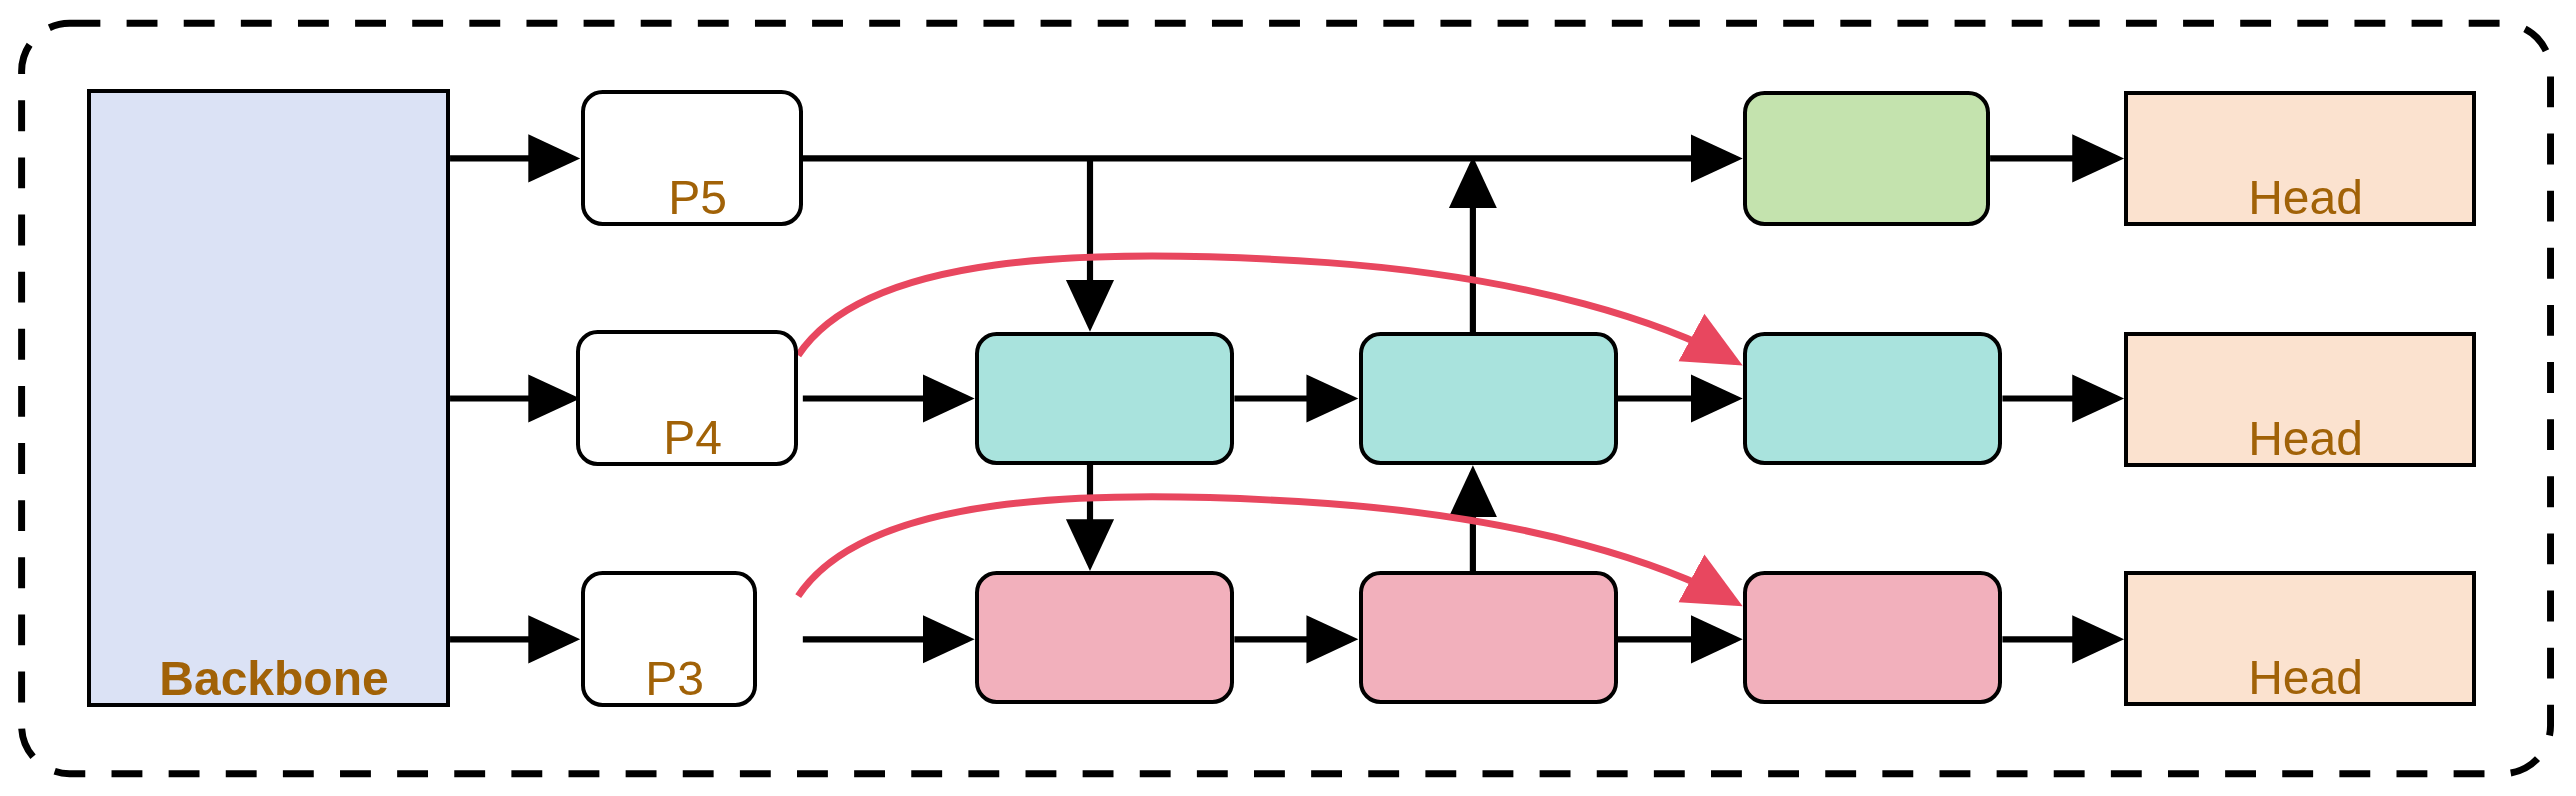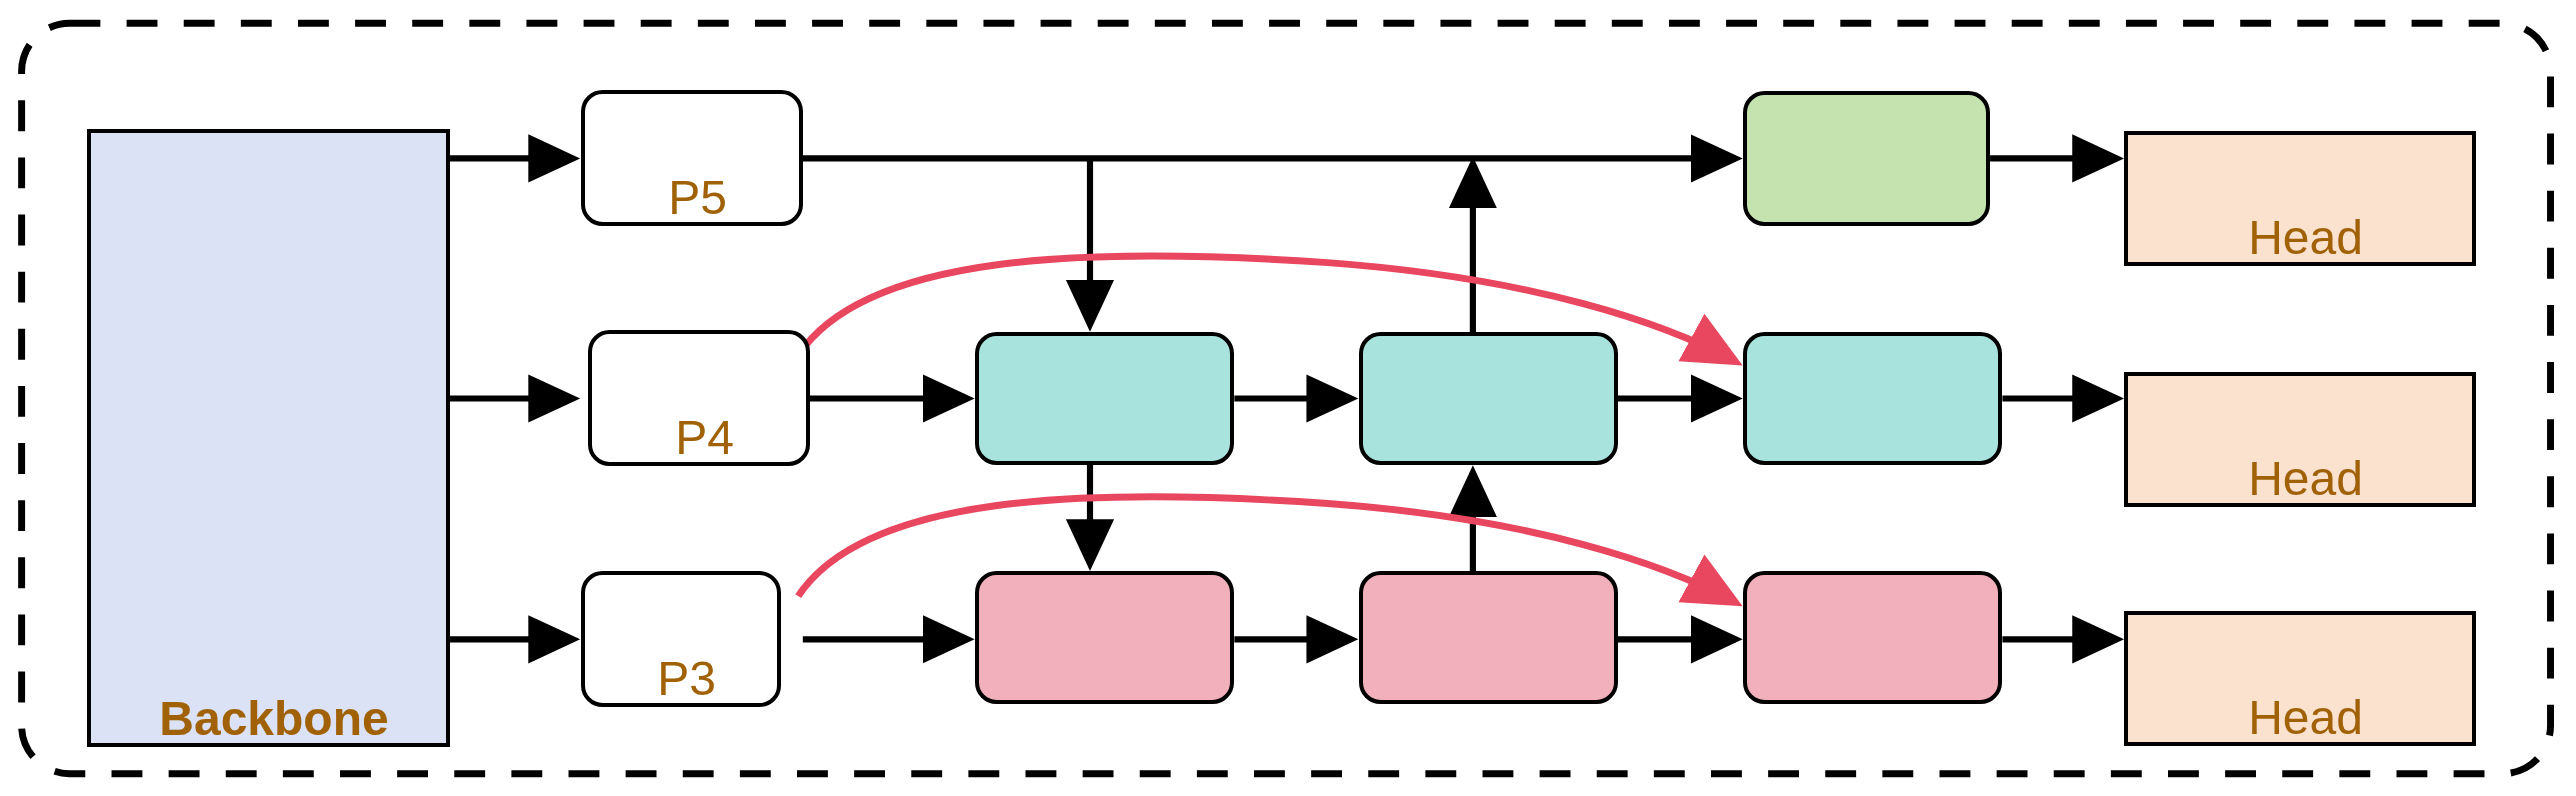--- a/index.html
+++ b/index.html
@@ -16,21 +16,21 @@
     box-sizing:border-box;
     display:flex;align-items:flex-end;justify-content:center;
     border:4.6px solid #000000;
     color:#a16207;
     font-size:48px;
     line-height:1;
     white-space:nowrap;
     z-index:3;
     padding-left:11px;
   }
-  .node.sq{border-radius:0;margin-top:40px;}
+  .node.sq{border-radius:0;}
   .node.rr{border-radius:21.6px;}
   .node.blank{font-size:0;}
 </style>
 </head>
 <body>
 
 <div id="stage">
 
   <svg id="svg-layer" viewBox="0 0 3337 1032" xmlns="http://www.w3.org/2000/svg">
     <defs>
@@ -75,24 +75,24 @@
     <path d="M1034,772 C1120,642 1400,630 1720,652 C1990,672 2160,732 2248,780" stroke="#e8475f" stroke-width="9" fill="none" marker-end="url(#ah-red)"></path>
   </svg>
 
   <div class="node sq" style="left:87px;top:89px;width:363px;height:618px;background:#dbe2f5;font-weight:bold;">
     <span>Backbone</span>
   </div>
 
   <div class="node rr" style="left:581px;top:90px;width:222px;height:136px;background:#ffffff;">
     <span>P5</span>
   </div>
-  <div class="node rr" style="left:588px;top:330px;width:222px;height:136px;background:#ffffff;">
+  <div class="node rr" style="left:576px;top:330px;width:222px;height:136px;background:#ffffff;">
     <span>P4</span>
   </div>
-  <div class="node rr" style="left:581px;top:571px;width:200px;height:136px;background:#ffffff;">
+  <div class="node rr" style="left:581px;top:571px;width:176px;height:136px;background:#ffffff;">
     <span>P3</span>
   </div>
 
   <div class="node rr blank" style="left:975px;top:332px;width:259px;height:133px;background:#a9e3dd;">
     <span></span>
   </div>
   <div class="node rr blank" style="left:1359px;top:332px;width:259px;height:133px;background:#a9e3dd;">
     <span></span>
   </div>
   <div class="node rr blank" style="left:1743px;top:332px;width:259px;height:133px;background:#a9e3dd;">

